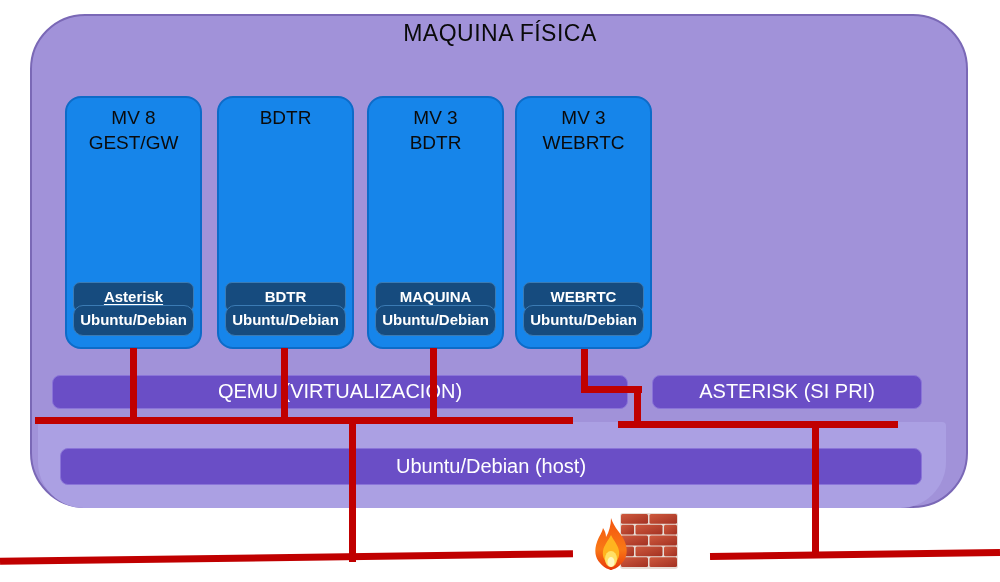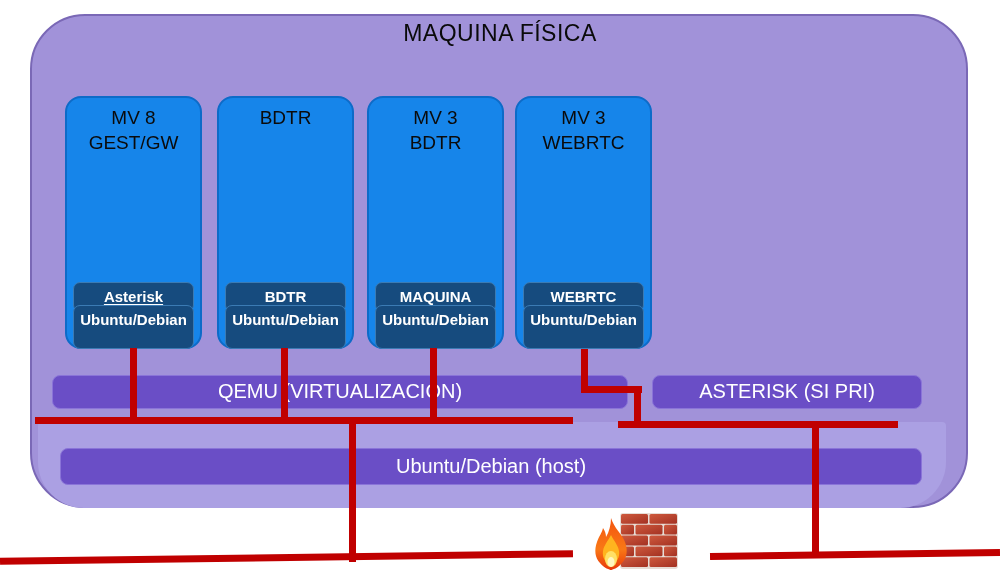--- a/index.html
+++ b/index.html
@@ -22,21 +22,21 @@
   .main-title{left:0;right:0;top:20px;text-align:center;font-size:23px;letter-spacing:.5px;
               color:var(--title-black);}
   
   .vm-card{top:96px;width:137px;height:253px;background:var(--card-blue);
            border:2px solid var(--card-blue-border);border-radius:16px;box-sizing:border-box;}
   .vm-title{margin-top:7px;text-align:center;font-size:19px;line-height:25px;color:#0b0b0b;}
   .chip{position:absolute;left:6px;right:6px;height:30px;background:var(--navy);
         border:1px solid var(--navy-border);border-radius:7px;box-sizing:border-box;
         color:#fff;font-size:15px;font-weight:600;text-align:center;line-height:27px;}
   .chip.app{top:170px;margin-top:14px;}
-  .chip.os{top:207px;height:44px;line-height:28px;}
+  .chip.os{top:207px;height:31px;line-height:28px;border-radius:10px;}
   .wavy-under{text-decoration:underline wavy #d22; text-underline-offset:5px;
               text-decoration-thickness:1px;}
   .wavy-under .solid-under{text-decoration:underline; text-underline-offset:2px;}
   
   .layer-bar{height:34px;background:var(--bar-purple);border:1px solid var(--bar-purple-border);
              border-radius:8px;box-sizing:border-box;color:#fff;font-size:20px;
              text-align:center;line-height:31px;}
   .bar-qemu{left:52px;top:375px;width:576px;}
   .bar-asterisk{left:652px;top:375px;width:270px;}
   .bar-host{left:60px;top:448px;width:862px;height:37px;line-height:34px;}

